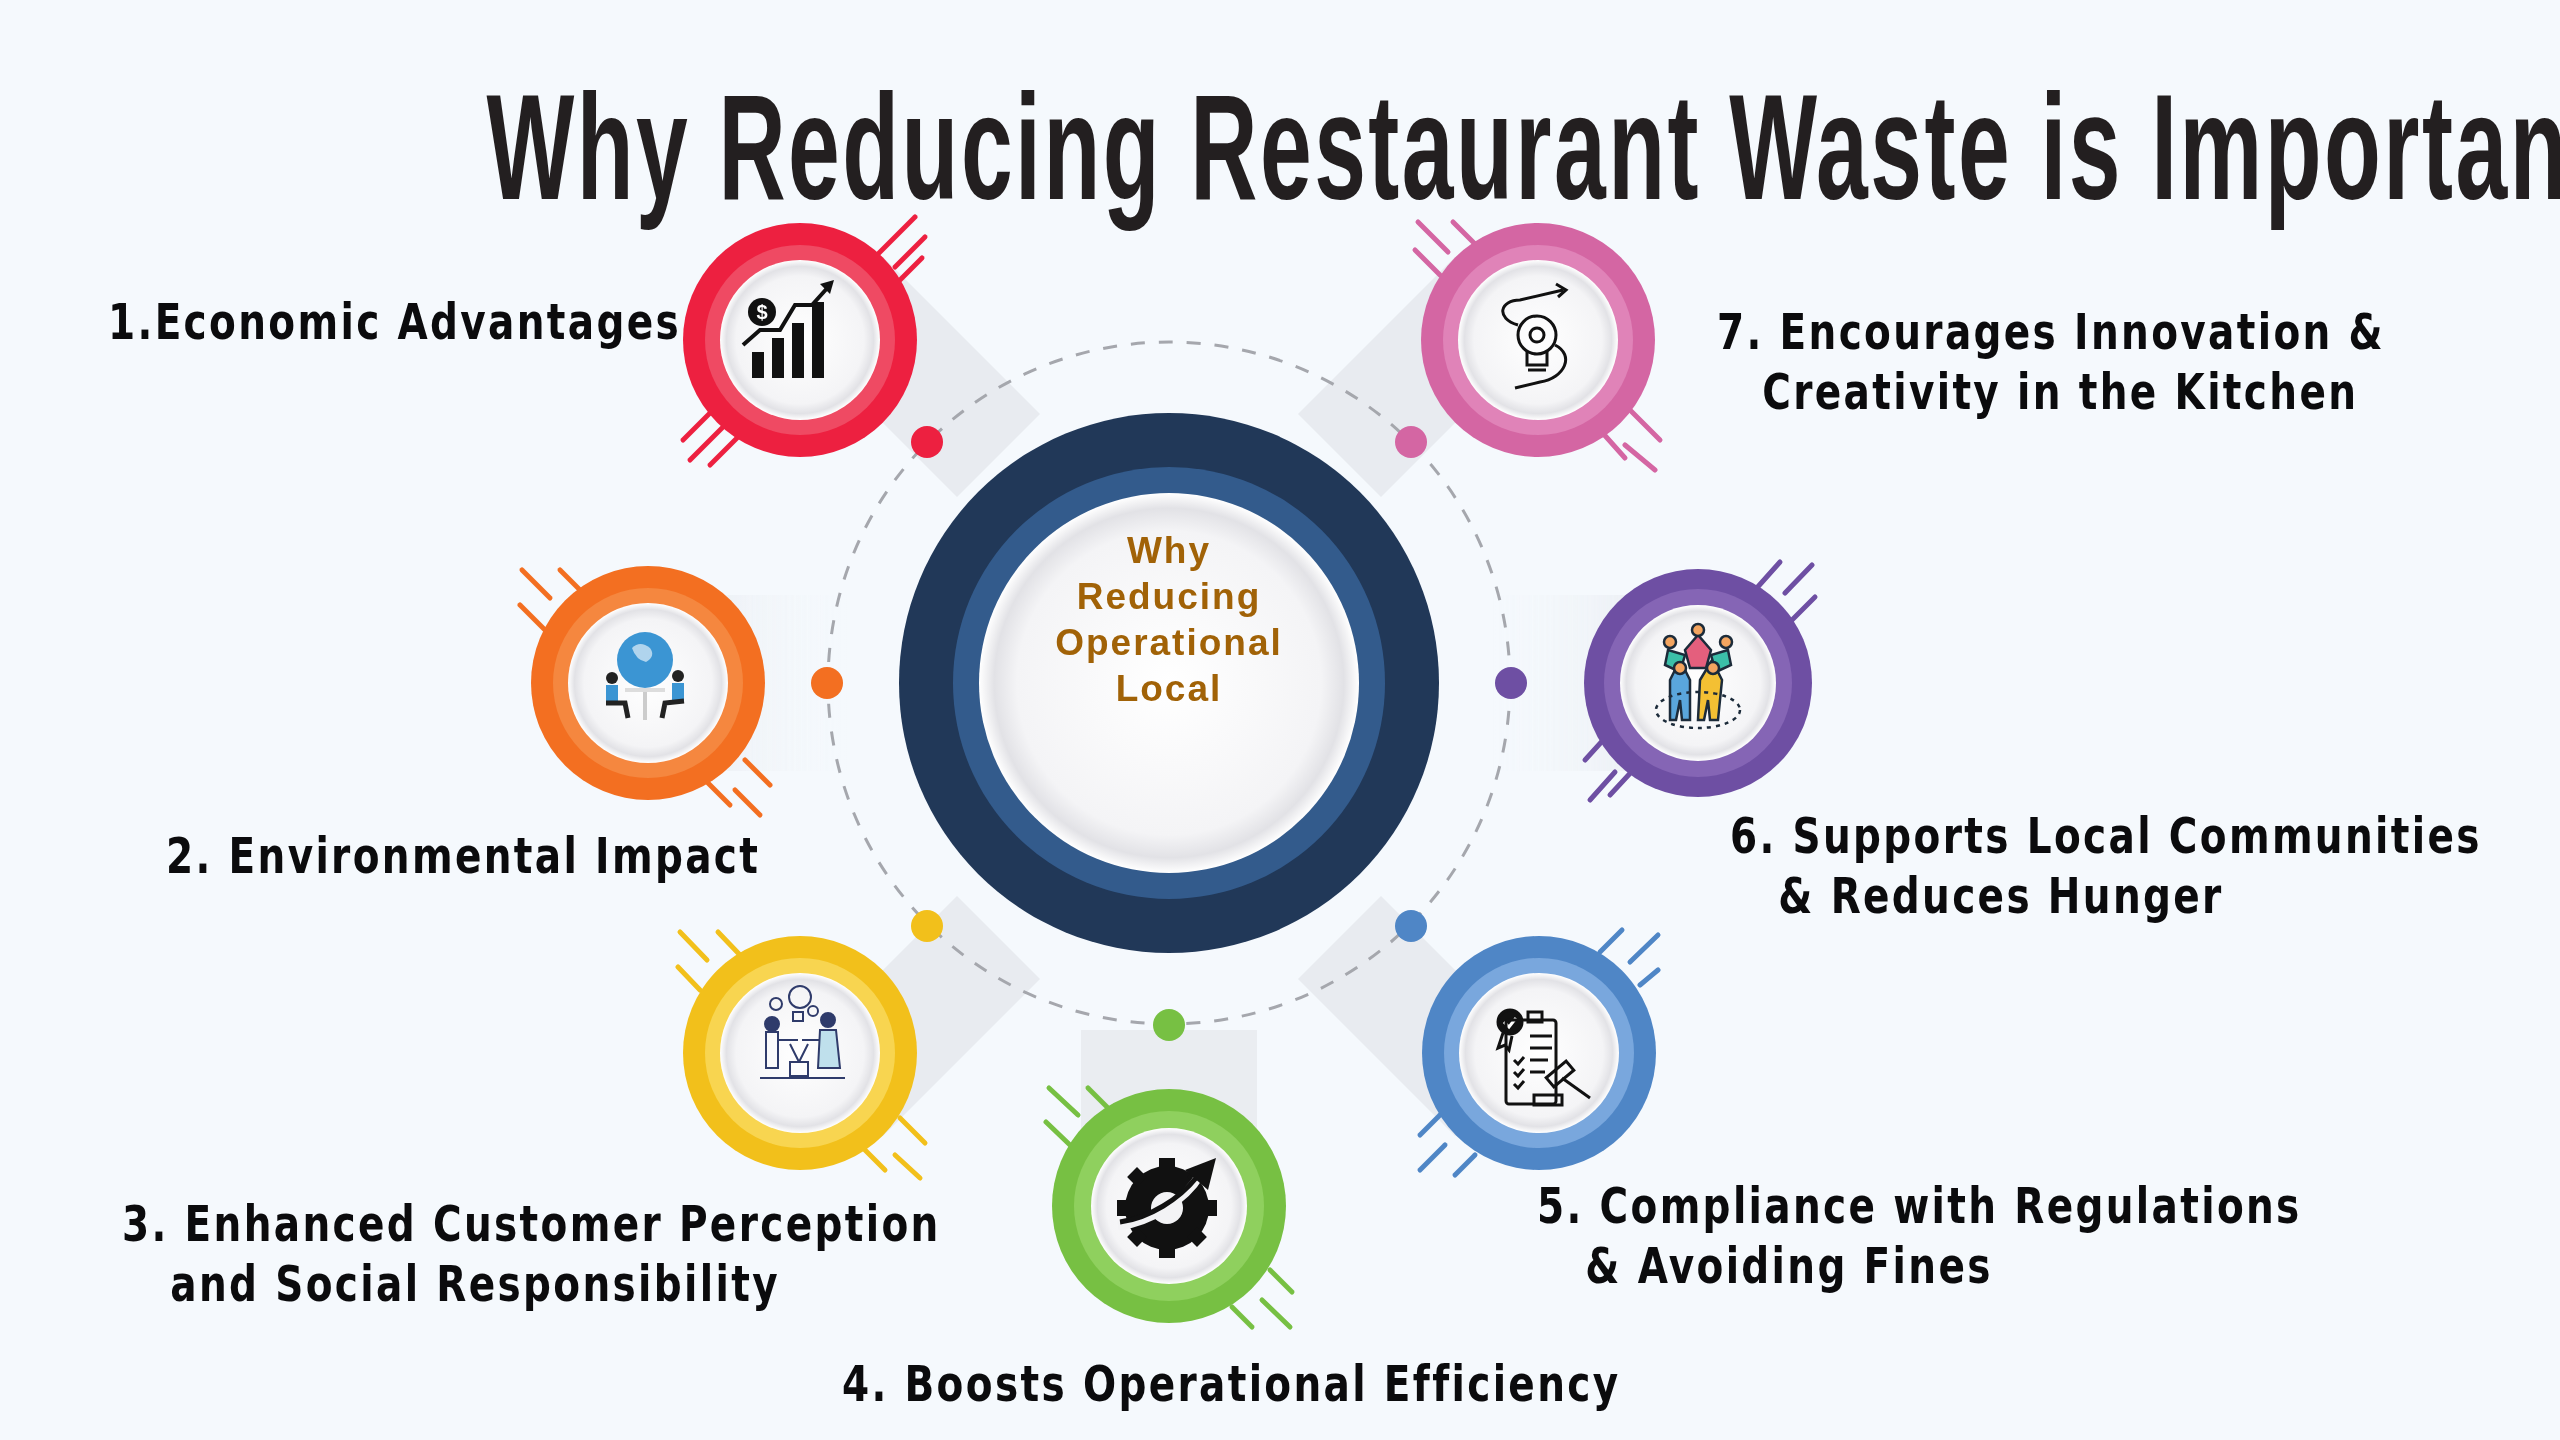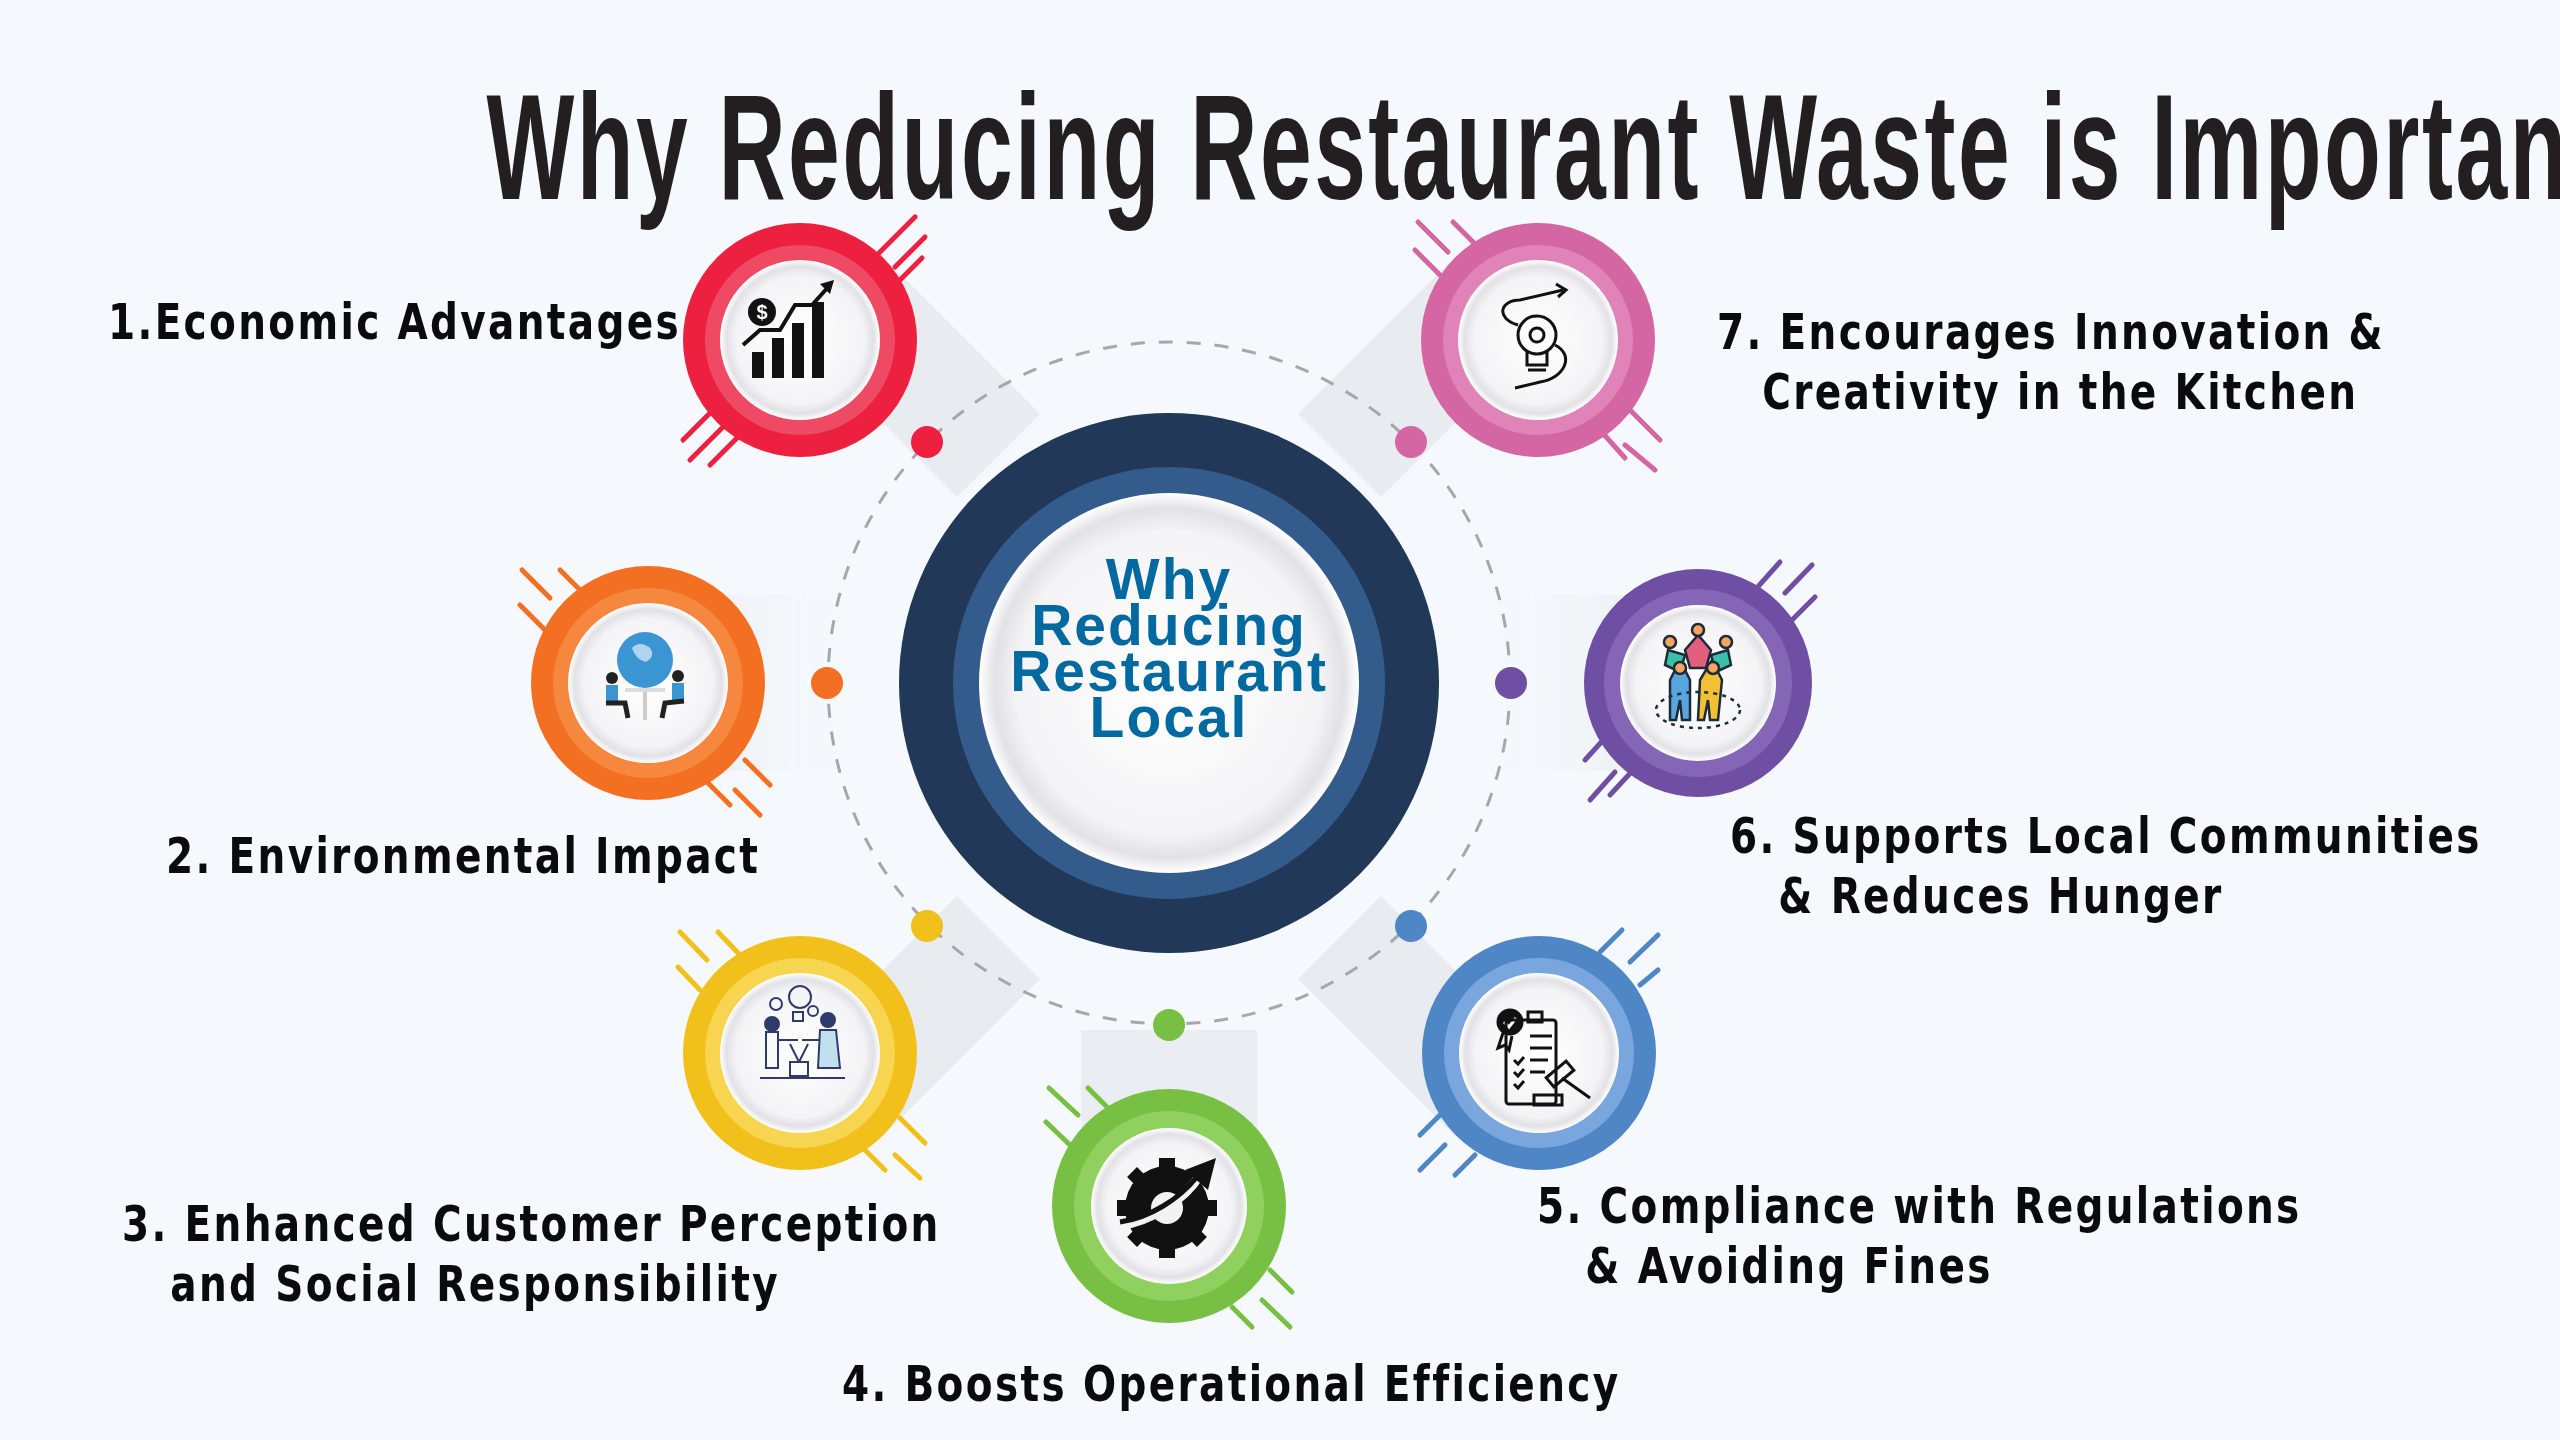--- a/index.html
+++ b/index.html
@@ -18,24 +18,24 @@
   }
   svg.stage { position:absolute; left:0; top:0; }
   .label {
     position:absolute; color:#0b0b0d; font-weight:700;
     font-family:"DejaVu Sans", sans-serif;
     font-size:50px; line-height:60px; white-space:nowrap;
     transform:scaleX(0.78); letter-spacing:3px;
   }
   .label .l2 { display:block; }
   .center-text {
-    position:absolute; left:969px; top:556px; width:400px;
-    text-align:center; color:#0369a1; font-weight:700;
+    position:absolute; left:969px; top:528px; width:400px;
+    text-align:center; color:#a16207; font-weight:700;
     font-family:"Liberation Sans", sans-serif;
-    font-size:57px; line-height:46px; letter-spacing:2px;
+    font-size:37px; line-height:46px; letter-spacing:2px;
   }
   .center-text span { display:block; }
 </style>
 </head>
 <body>
 
 <div class="title">Why Reducing Restaurant Waste is Important</div>
 
 <svg class="stage" width="2560" height="1440" viewBox="0 0 2560 1440">
   <defs>
@@ -267,21 +267,21 @@
       <path d="M1118 1226 C1150 1222 1185 1200 1200 1175" stroke="#f3f3f5" stroke-width="9" fill="none"></path>
       <path d="M1120 1222 C1150 1218 1180 1198 1196 1178" stroke="#111" stroke-width="5" fill="none"></path>
       <polygon points="1185,1170 1216,1158 1208,1190" fill="#111"></polygon>
     </g>
   </g>
 </svg>
 
 <div class="center-text">
   <span>Why</span>
   <span>Reducing</span>
-  <span>Restaurant</span>
+  <span>Operational</span>
   <span>Local</span>
 </div>
 
 <div class="label" style="left:108px; top:292px; transform-origin:0 0;">
   <span class="l1">1.Economic Advantages</span>
 </div>
 
 <div class="label" style="left:166px; top:826px; transform-origin:0 0;">
   <span class="l1">2. Environmental Impact</span>
 </div>

